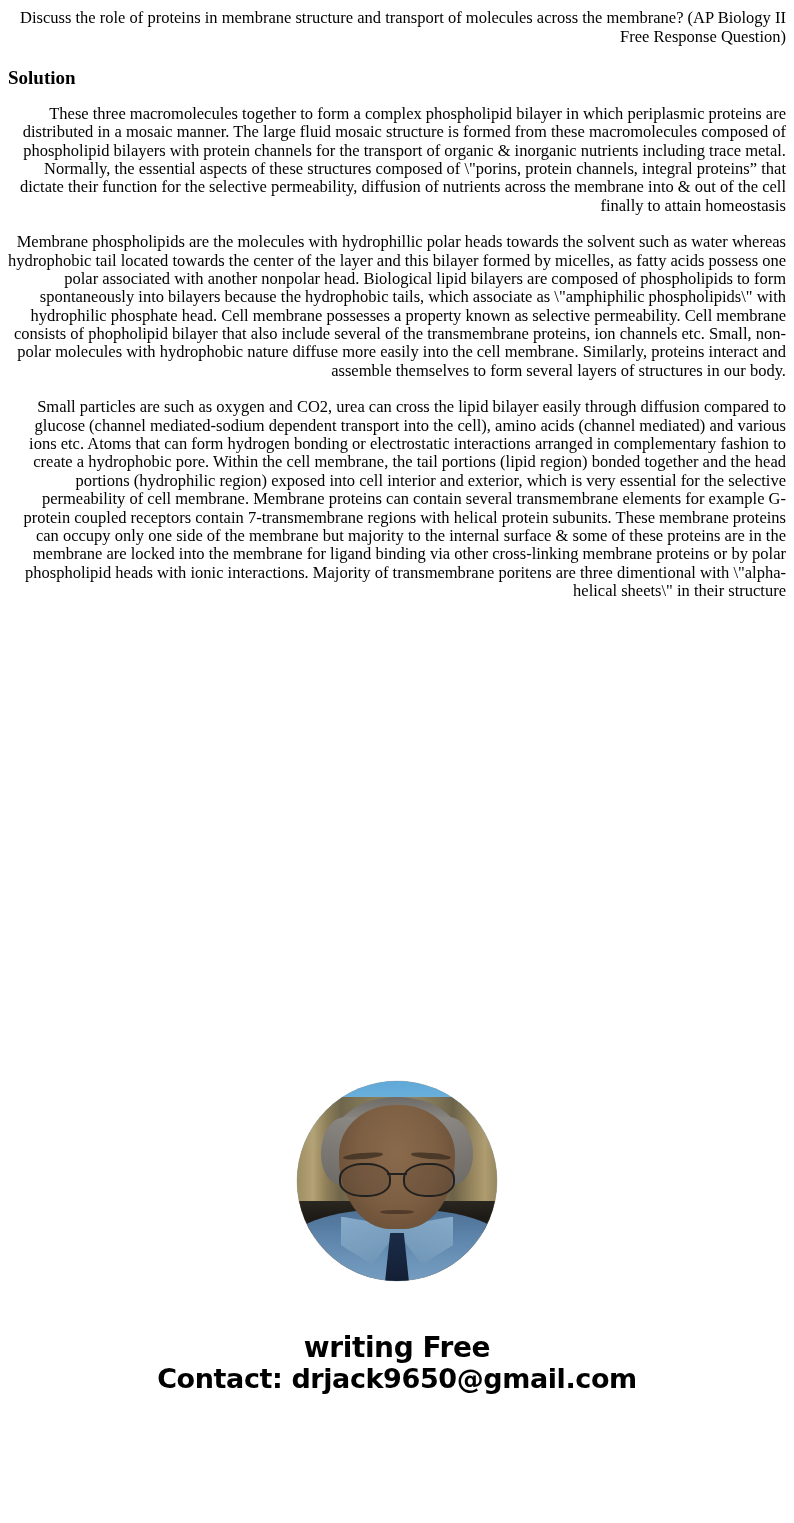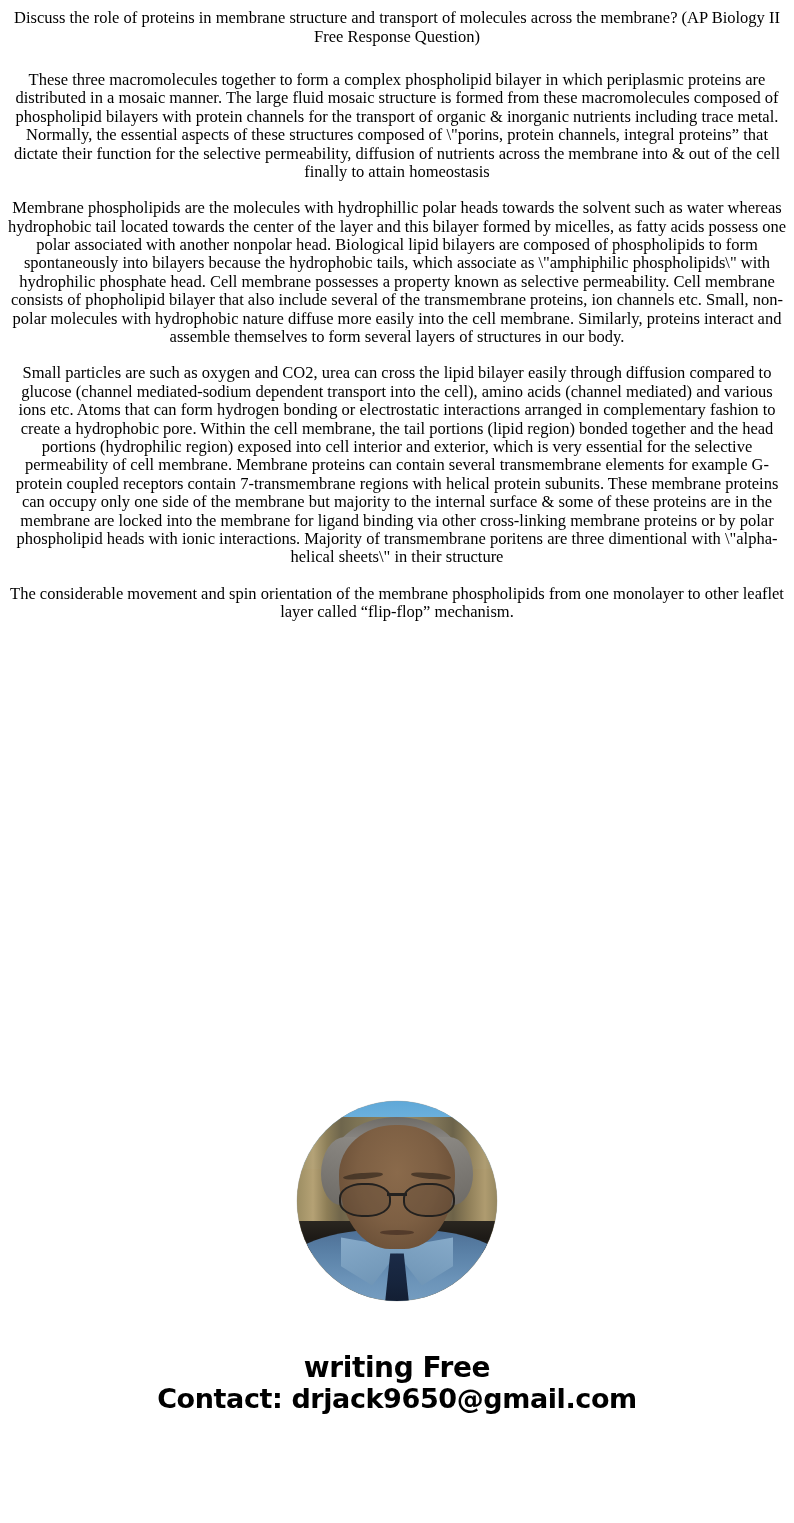--- a/index.html
+++ b/index.html
@@ -18,36 +18,36 @@
   .page {
     width: 794px;
     box-sizing: border-box;
     padding: 8px 8px 0 8px;
     position: relative;
   }
   .question {
     font-family: "Liberation Serif", "DejaVu Serif", serif;
     font-size: 16.5px;
     line-height: 1.18;
-    margin: 0 0 24px 0;
-    text-align: center;
+    margin: 0 0 12px 0;
+    text-align: right;
   }
   .section-heading {
     font-family: "Liberation Serif", "DejaVu Serif", serif;
     font-size: 19px;
     font-weight: bold;
     margin: 20px 0 16px 0;
     line-height: 1.15;
   }
   .body-para {
     font-family: "Liberation Serif", "DejaVu Serif", serif;
     font-size: 16.5px;
     line-height: 1.115;
     margin: 0 0 18px 0;
-    text-align: center;
+    text-align: right;
   }
   .body-para:last-of-type {
     margin-bottom: 0;
   }
   .avatar-block {
     margin-top: 480px;
     display: flex;
     justify-content: center;
     align-items: center;
   }
@@ -230,29 +230,29 @@
     margin-top: 2px;
   }
 </style>
 </head>
 <body>
 
 <div class="page">
 
   <p class="question">Discuss the role of proteins in membrane structure and transport of molecules across the membrane? (AP Biology II Free Response Question)</p>
 
+  <h2 class="section-heading">Solution</h2>
 
   <p class="body-para">These three macromolecules together to form a complex phospholipid bilayer in which periplasmic proteins are distributed in a mosaic manner. The large fluid mosaic structure is formed from these macromolecules composed of phospholipid bilayers with protein channels for the transport of organic &amp; inorganic nutrients including trace metal. Normally, the essential aspects of these structures composed of \"porins, protein channels, integral proteins” that dictate their function for the selective permeability, diffusion of nutrients across the membrane into &amp; out of the cell finally to attain homeostasis</p>
 
   <p class="body-para">Membrane phospholipids are the molecules with hydrophillic polar heads towards the solvent such as water whereas hydrophobic tail located towards the center of the layer and this bilayer formed by micelles, as fatty acids possess one polar associated with another nonpolar head. Biological lipid bilayers are composed of phospholipids to form spontaneously into bilayers because the hydrophobic tails, which associate as \"amphiphilic phospholipids\" with hydrophilic phosphate head. Cell membrane possesses a property known as selective permeability. Cell membrane consists of phopholipid bilayer that also include several of the transmembrane proteins, ion channels etc. Small, non-polar molecules with hydrophobic nature diffuse more easily into the cell membrane. Similarly, proteins interact and assemble themselves to form several layers of structures in our body.</p>
 
   <p class="body-para">Small particles are such as oxygen and CO2, urea can cross the lipid bilayer easily through diffusion compared to glucose (channel mediated-sodium dependent transport into the cell), amino acids (channel mediated) and various ions etc. Atoms that can form hydrogen bonding or electrostatic interactions arranged in complementary fashion to create a hydrophobic pore. Within the cell membrane, the tail portions (lipid region) bonded together and the head portions (hydrophilic region) exposed into cell interior and exterior, which is very essential for the selective permeability of cell membrane. Membrane proteins can contain several transmembrane elements for example G-protein coupled receptors contain 7-transmembrane regions with helical protein subunits. These membrane proteins can occupy only one side of the membrane but majority to the internal surface &amp; some of these proteins are in the membrane are locked into the membrane for ligand binding via other cross-linking membrane proteins or by polar phospholipid heads with ionic interactions. Majority of transmembrane poritens are three dimentional with \"alpha-helical sheets\" in their structure</p>
 
 
-  <p class="body-para">The considerable movement and spin orientation of the membrane phospholipids from one monolayer to other leaflet layer called “flip-flop” mechanism.</p>
 
   <div class="avatar-block">
     <div class="avatar">
       <div class="av-sky"></div>
       <div class="av-panel"></div>
       <div class="av-darkband"></div>
       <div class="av-hair"></div>
       <div class="av-hairL"></div>
       <div class="av-hairR"></div>
       <div class="av-neck"></div>

